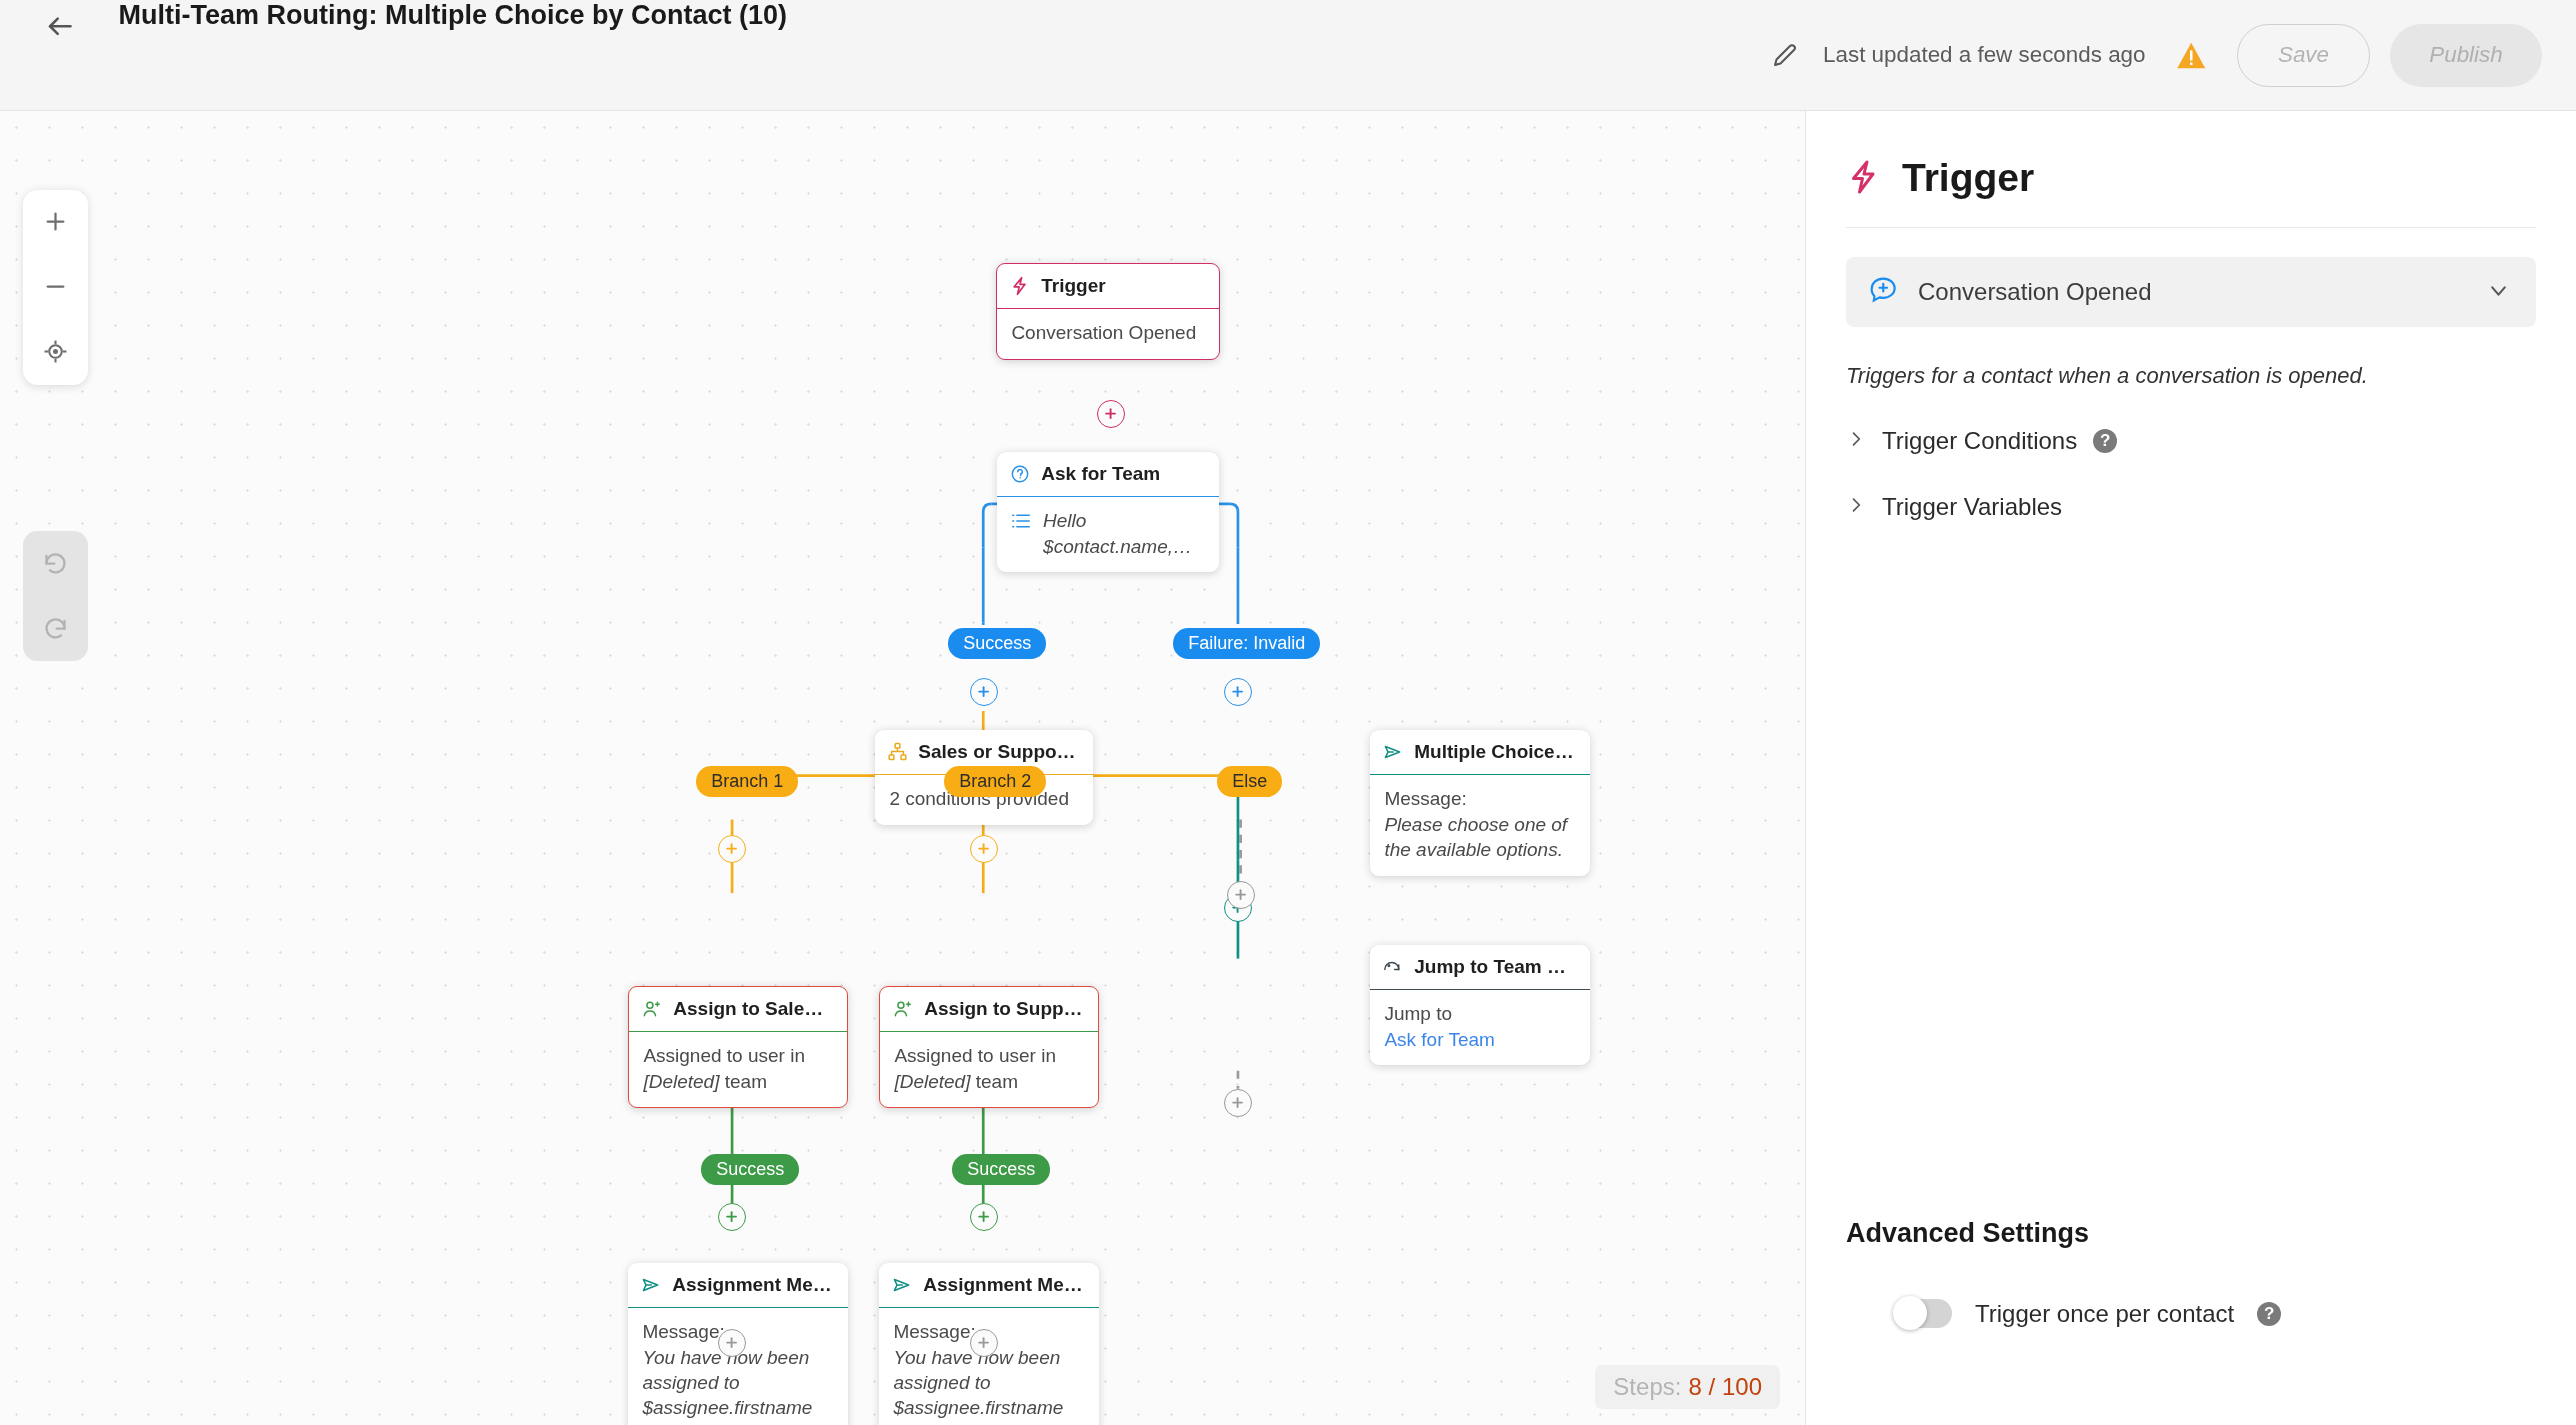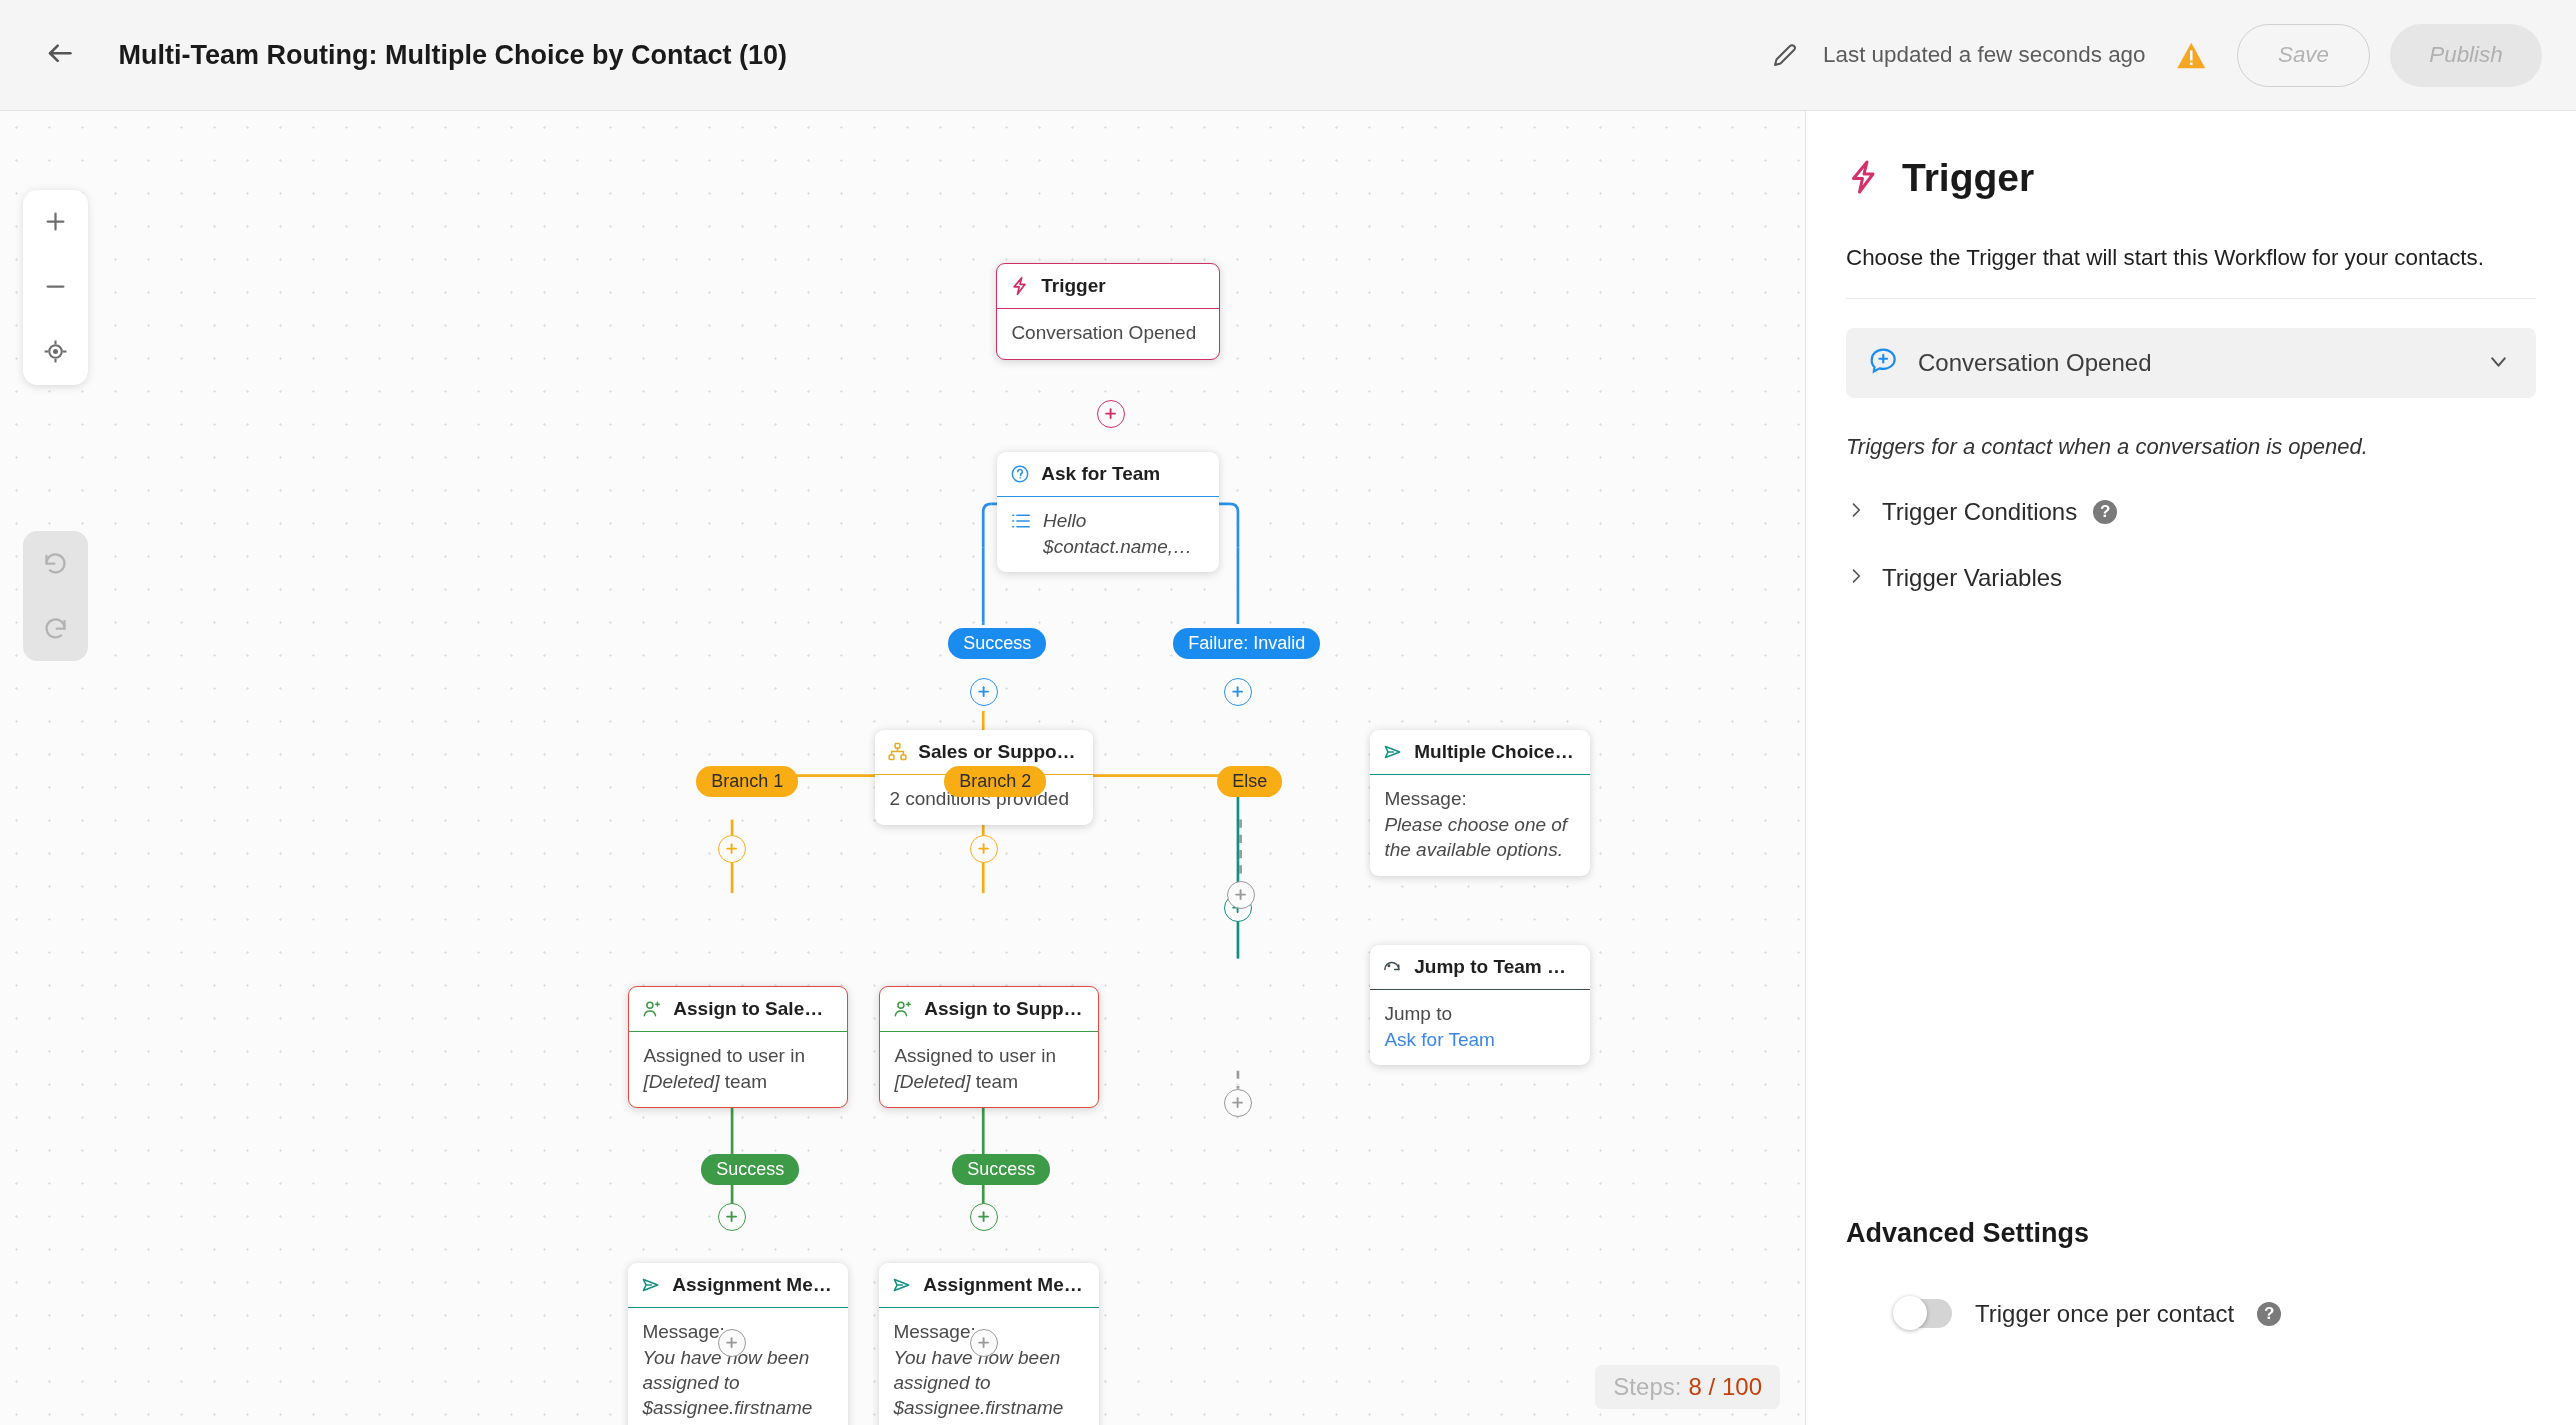--- a/index.html
+++ b/index.html
@@ -9,21 +9,21 @@
     background: #ffffff;
     overflow: hidden;
   }
 
   
   .topbar {
     position: absolute; top: 0; left: 0;
     width: 2576px; height: 111px;
     background: #f5f5f5;
     border-bottom: 0.9px solid #e3e3e3;
-    display: flex; align-items: center;
+    display: flex; 
     padding: 0 34px 0 32px;
   }
   .back-btn {
     width: 56px; height: 56px; border-radius: 50%;
     display: flex; align-items: center; justify-content: center;
     cursor: pointer; flex: 0 0 auto;
   }
   .wf-title {
     font-size: 27px; font-weight: bold; color: #1a1a1a;
     margin-left: 30.5px; white-space: nowrap; flex: 0 0 auto;
@@ -575,21 +575,20 @@
 <div class="panel">
   <div class="panel-head">
     <span>
       <svg width="36" height="36" viewBox="0 0 24 24" fill="none" stroke="#d6306a" stroke-width="2" stroke-linejoin="round">
           <path d="M14 2 5 13h6l-2 9 9-12h-6z"></path>
         </svg>
     </span>
     <span class="panel-title">Trigger</span>
   </div>
 
-  <div class="panel-sub">Choose the Trigger that will start this Workflow for your contacts.</div>
   <div class="panel-hr"></div>
 
   <div class="trigger-select">
     <span>
       <svg width="30.5" height="30.5" viewBox="0 0 24 24" fill="none" stroke="#1a8cf0" stroke-width="1.7">
         <path d="M12 2.8c5 0 9 3.4 9 7.6s-4 7.6-9 7.6c-1 0-2-.14-2.9-.4L4.6 20l.5-3.3A7.5 7.5 0 0 1 3 10.4c0-4.2 4-7.6 9-7.6z"></path>
         <path d="M12 7v6M9 10h6" stroke-linecap="round"></path>
       </svg>
     </span>
     <span class="trigger-select-label">Conversation Opened</span>

